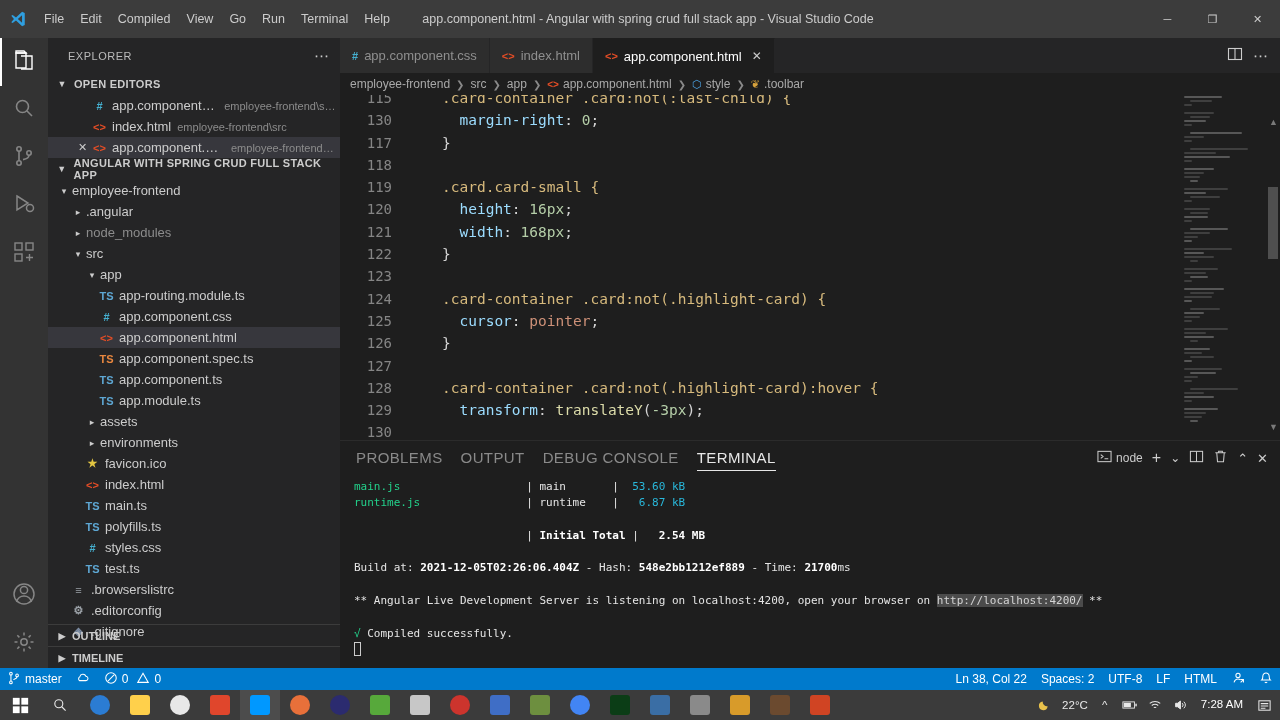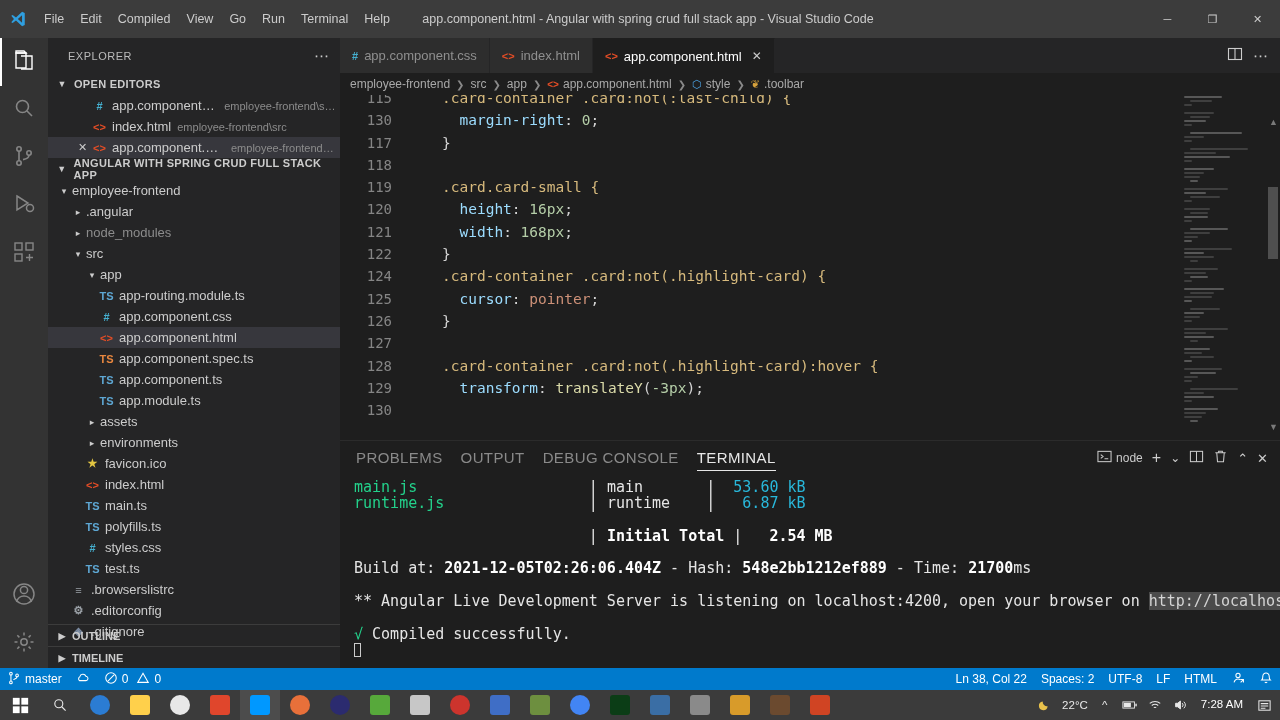--- a/index.html
+++ b/index.html
@@ -154,21 +154,21 @@
   .ptab.active { color: #e7e7e7; }
   .ptab.active::after {
     content: ''; position: absolute; left: 0; right: 0; bottom: 4px; height: 1px; background: #e7e7e7;
   }
   .panel-actions { margin-left: auto; display: flex; align-items: center; gap: 9px; padding-right: 12px; color: #cccccc; }
   .panel-actions svg { width: 15px; height: 15px; }
   .term-select { display: flex; align-items: center; gap: 4px; font-size: 12px; color: #cccccc; }
   .terminal {
     padding: 4px 0 0 14px;
     font-family: "DejaVu Sans Mono", "Liberation Mono", monospace;
-    font-size: 15px; line-height: 16.3px; color: #cccccc; white-space: pre;
+    font-size: 11px; line-height: 16.3px; color: #cccccc; white-space: pre;
   }
   .tl { height: 16.3px; white-space: pre; }
   .g  { color: #23d18b; }
   .cy { color: #29b8db; }
   .wt { color: #e5e5e5; }
   .bold { font-weight: bold; color: #ffffff; }
   .hl-url { background: #4b4b4b; color: #d4d4d4; }
   .cursor-blk { display: inline-block; width: 7px; height: 14px; border: 1px solid #cccccc; vertical-align: -2px; }
 
   
@@ -486,20 +486,21 @@
     <div class="code-wrap">
       <div class="code" id="code-lines">
           <div class="cline"><span class="lnum">115</span><span class="ctext"><span class="t-sel">.card-container .card:not(:last-child) {</span></span></div>
           <div class="cline"><span class="lnum">130</span><span class="ctext"><span>  </span><span class="t-prop">margin-right</span><span class="t-punct">: </span><span class="t-num">0</span><span class="t-punct">;</span></span></div>
           <div class="cline"><span class="lnum">117</span><span class="ctext"><span class="t-punct">}</span></span></div>
           <div class="cline"><span class="lnum">118</span><span class="ctext"></span></div>
           <div class="cline"><span class="lnum">119</span><span class="ctext"><span class="t-sel">.card.card-small {</span></span></div>
           <div class="cline"><span class="lnum">120</span><span class="ctext"><span>  </span><span class="t-prop">height</span><span class="t-punct">: </span><span class="t-num">16px</span><span class="t-punct">;</span></span></div>
           <div class="cline"><span class="lnum">121</span><span class="ctext"><span>  </span><span class="t-prop">width</span><span class="t-punct">: </span><span class="t-num">168px</span><span class="t-punct">;</span></span></div>
           <div class="cline"><span class="lnum">122</span><span class="ctext"><span class="t-punct">}</span></span></div>
+          <div class="cline"><span class="lnum">123</span><span class="ctext"></span></div>
           <div class="cline"><span class="lnum">124</span><span class="ctext"><span class="t-sel">.card-container .card:not(.highlight-card) {</span></span></div>
           <div class="cline"><span class="lnum">125</span><span class="ctext"><span>  </span><span class="t-prop">cursor</span><span class="t-punct">: </span><span class="t-val">pointer</span><span class="t-punct">;</span></span></div>
           <div class="cline"><span class="lnum">126</span><span class="ctext"><span class="t-punct">}</span></span></div>
           <div class="cline"><span class="lnum">127</span><span class="ctext"></span></div>
           <div class="cline"><span class="lnum">128</span><span class="ctext"><span class="t-sel">.card-container .card:not(.highlight-card):hover {</span></span></div>
           <div class="cline"><span class="lnum">129</span><span class="ctext"><span>  </span><span class="t-prop">transform</span><span class="t-punct">: </span><span class="t-fn">translateY</span><span class="t-punct">(</span><span class="t-num">-3px</span><span class="t-punct">);</span></span></div>
           <div class="cline"><span class="lnum">130</span></div>
         </div>
 
       <div class="minimap" id="minimap">

